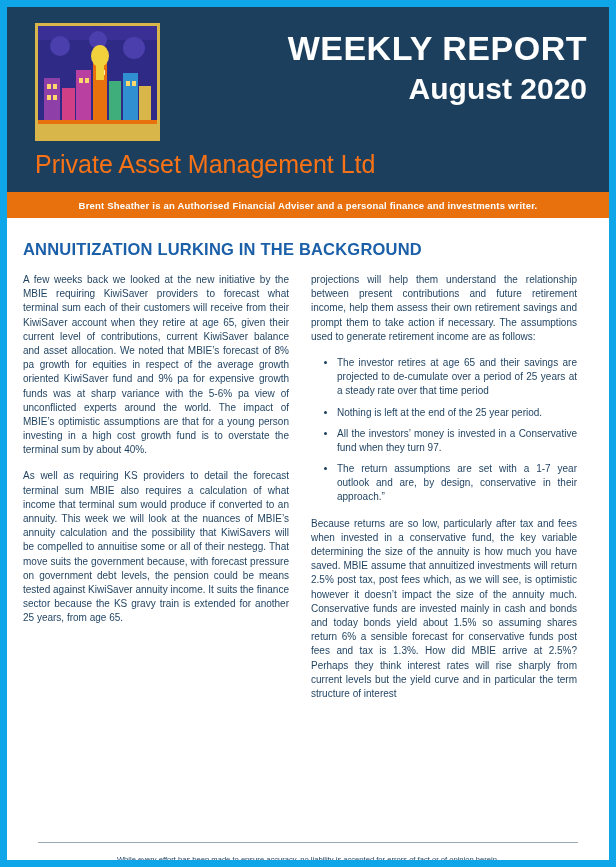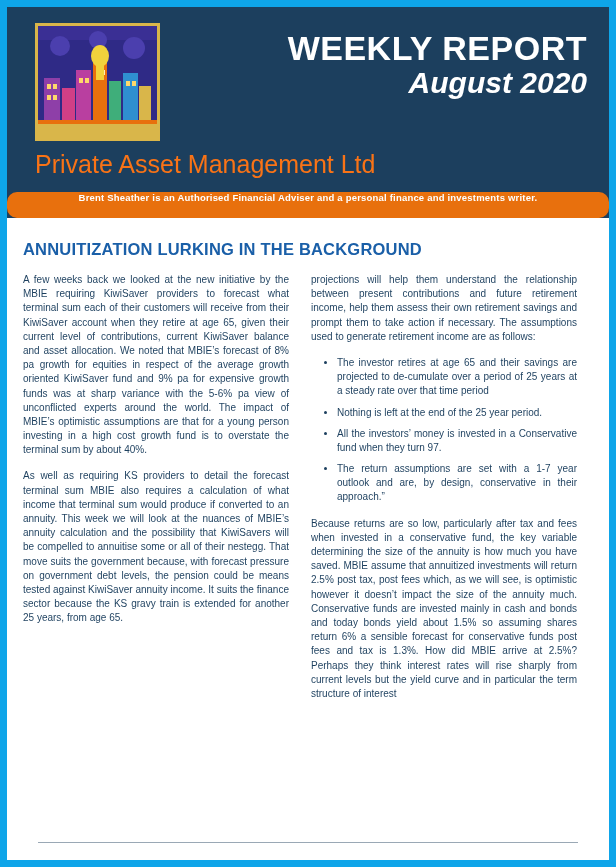--- a/index.html
+++ b/index.html
@@ -55,41 +55,40 @@
     color: #ffffff;
     font-size: 34px;
     font-weight: bold;
     letter-spacing: 0.5px;
     line-height: 1.05;
   }
   .report-date {
     color: #ffffff;
     font-size: 30px;
     font-weight: bold;
+    margin-top: 6px;
     line-height: 1.05;
-    font-style: italic;
   }
 
   .company-name {
     position: absolute;
     left: 28px;
     top: 143px;
     color: #f97316;
     font-size: 25px;
     font-weight: normal;
   }
 
   
   .adviser-strip {
     height: 26px;
     background: #e8700d;
     display: flex;
-    align-items: flex-start;
+    align-items: center;
     justify-content: center;
-    border-radius: 10px;
   }
   .adviser-strip span {
     color: #ffffff;
     font-size: 9.5px;
     font-weight: bold;
     letter-spacing: 0.2px;
   }
 
   
   .content {
@@ -228,16 +227,19 @@
         </ul>
         <p>Because returns are so low, particularly after tax and fees when invested in a conservative fund, the  key variable determining the size of the annuity is how much you have saved.  MBIE assume that annuitized investments will return 2.5% post tax, post fees which, as we will see, is optimistic however it doesn’t impact the size of the annuity much.  Conservative funds are invested mainly in cash and bonds and today bonds yield about 1.5% so assuming shares return 6% a sensible forecast for conservative funds post fees and tax is 1.3%.  How did MBIE arrive at 2.5%?  Perhaps they think interest rates will rise sharply from current levels but the yield curve and in particular the term structure of interest</p>
       </div>
 
     </div>
   </div>
 
   <div class="footer">
     <div style="width:100%;">
       <div class="footer-rule"></div>
+      <div style="text-align:center;">
+        <span>While every effort has been made to ensure accuracy, no liability is accepted for errors of fact or of opinion herein.</span>
+      </div>
     </div>
   </div>
 
 </div>
 
 </body></html>

